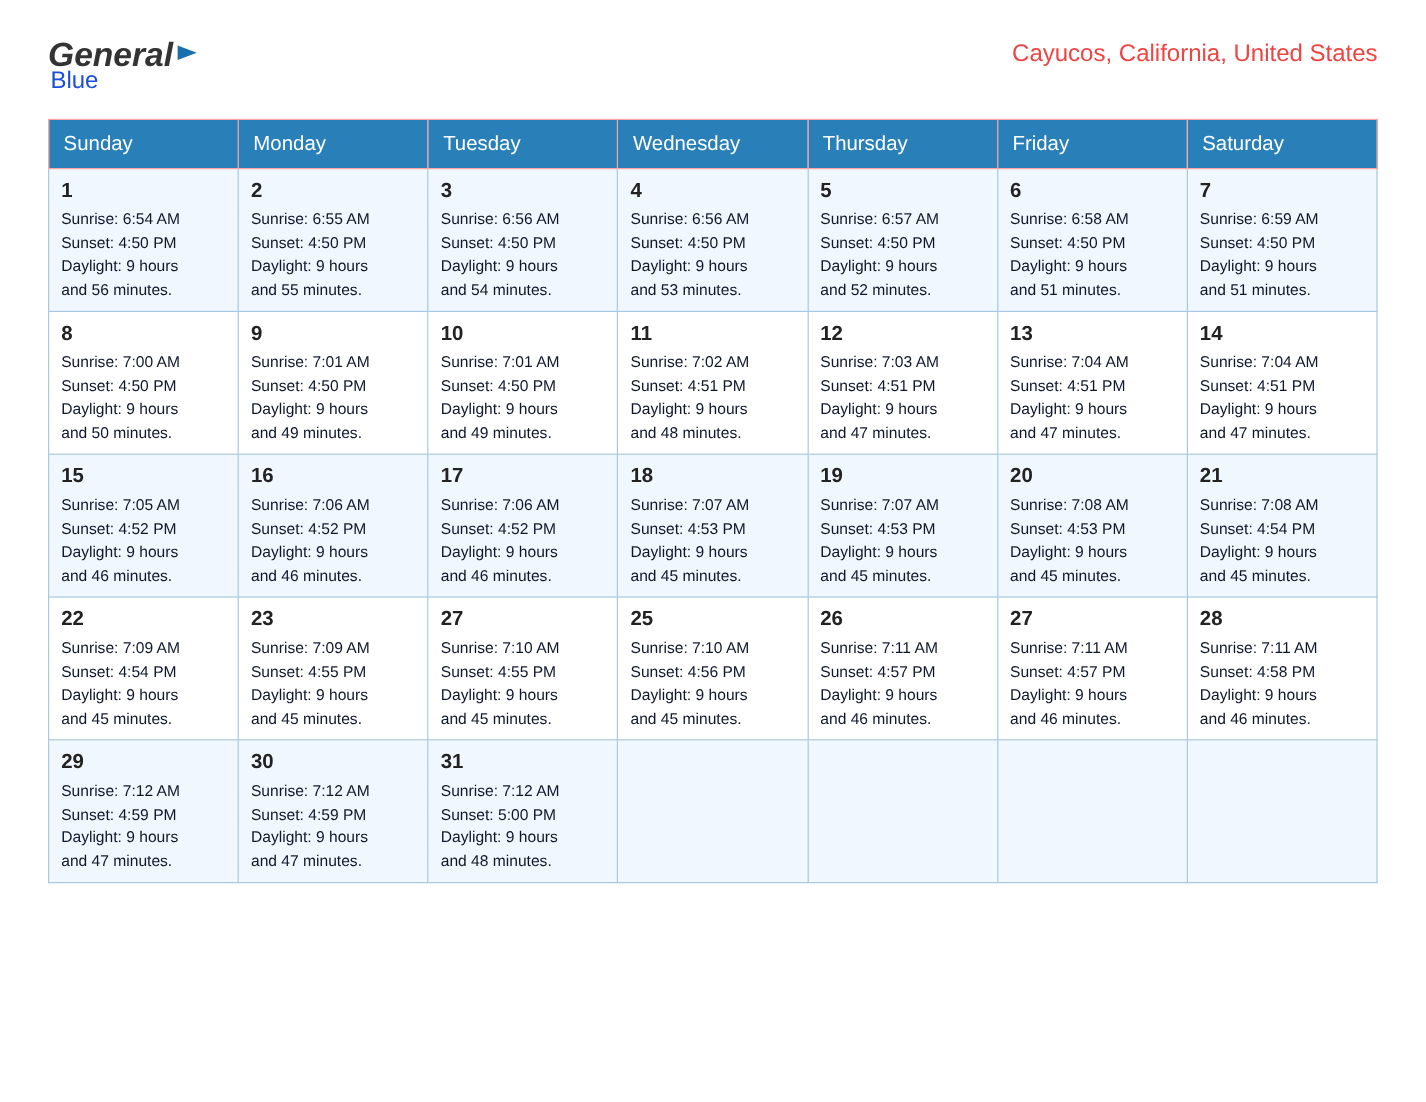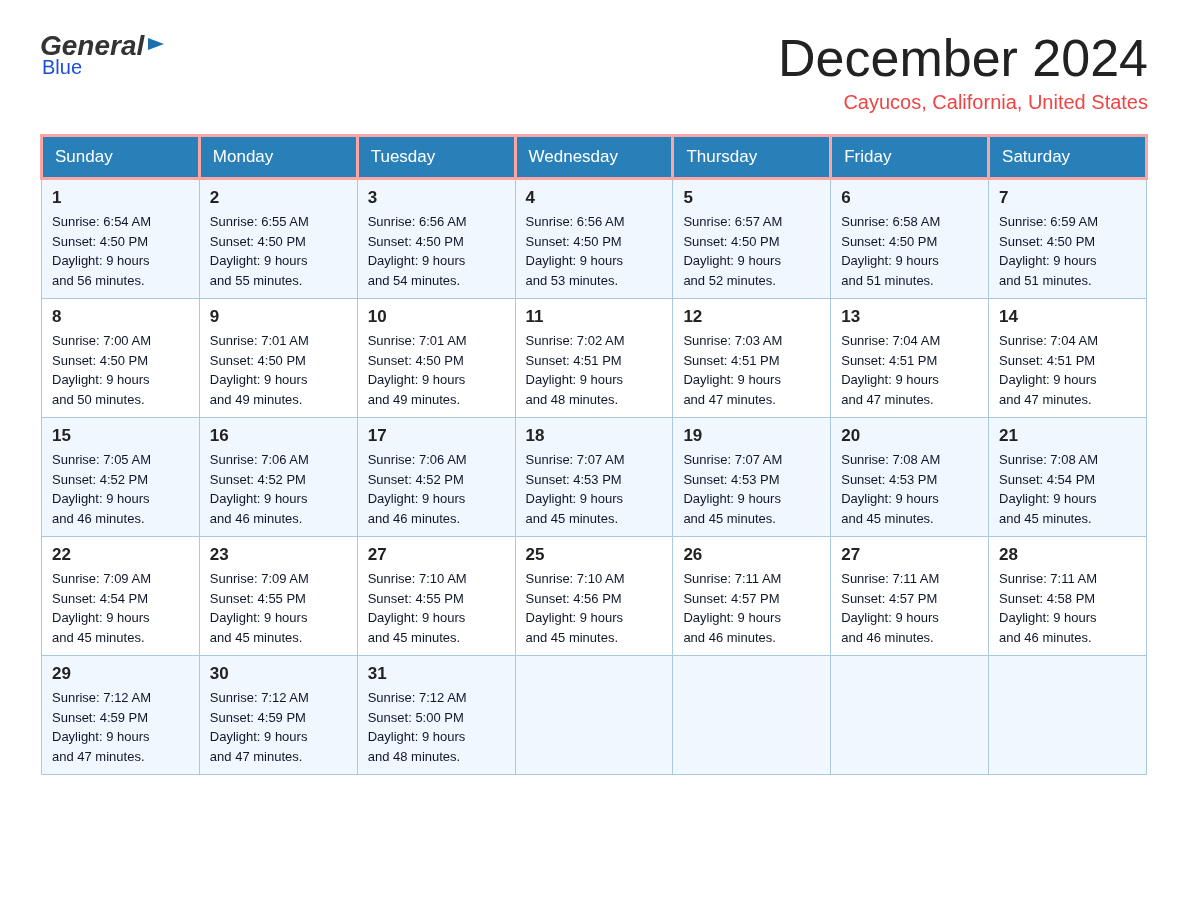--- a/index.html
+++ b/index.html
@@ -56,21 +56,21 @@
       border-collapse: collapse;
       border: 1px solid #1a6faf;
     }
     .calendar-table th {
       background-color: #2980b9;
       color: #ffffff;
       font-size: 17px;
       font-weight: normal;
       padding: 10px 12px;
       text-align: left;
-      border: 3px solid #fca5a5;
+      border: 1px solid #fca5a5;
     }
     .calendar-table td {
       vertical-align: top;
       padding: 8px 10px;
       border: 1px solid #aac8e0;
       font-size: 13px;
       color: #222;
       width: 14.28%;
     }
     .day-number {
@@ -108,21 +108,20 @@
       <span class="logo-text-general">General</span>
       <span style="display:inline-block; margin-left:2px;">
         <svg width="20" height="20" viewBox="0 0 20 20">
           <polygon points="2,4 18,10 2,16" fill="#1a6faf"></polygon>
         </svg>
       </span>
     </div>
     <div class="logo-line2">Blue</div>
   </div>
   <div class="title-area">
-    <div class="month-title">December 2024</div>
     <div class="location-subtitle">Cayucos, California, United States</div>
   </div>
 </div>
 
 <table class="calendar-table">
   <thead>
     <tr>
       <th>Sunday</th>
       <th>Monday</th>
       <th>Tuesday</th>

